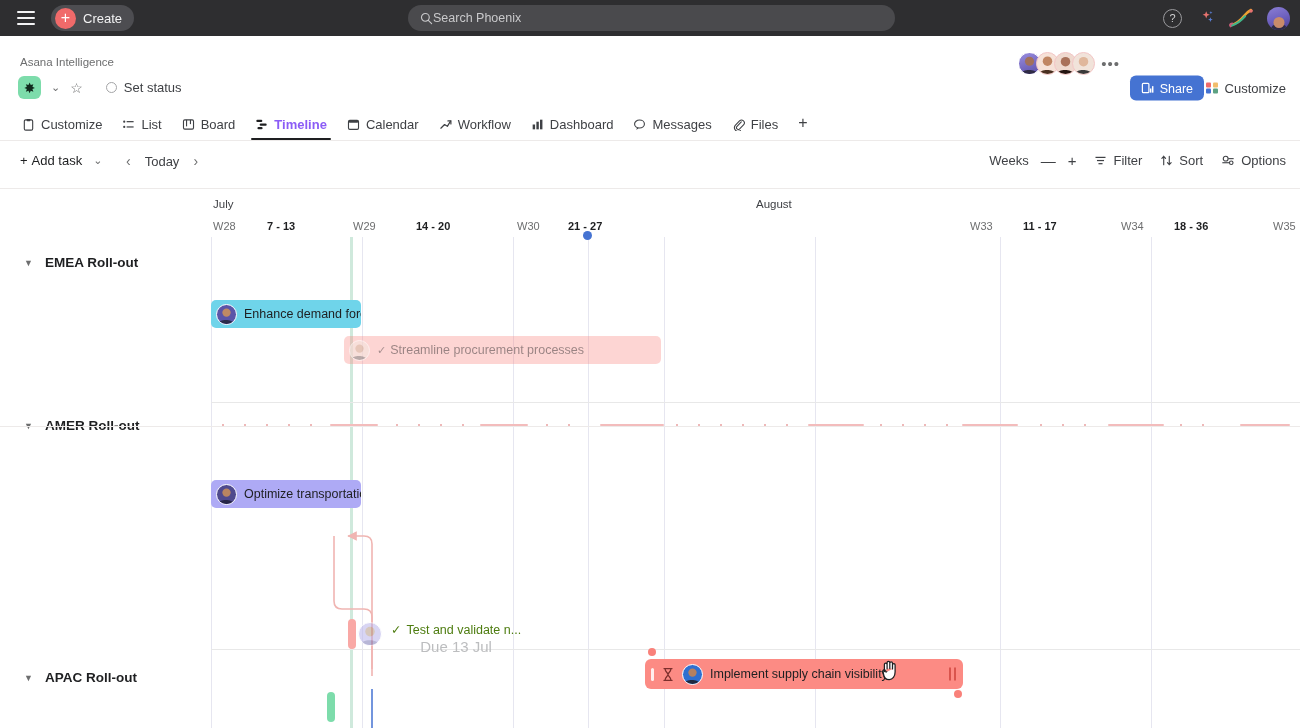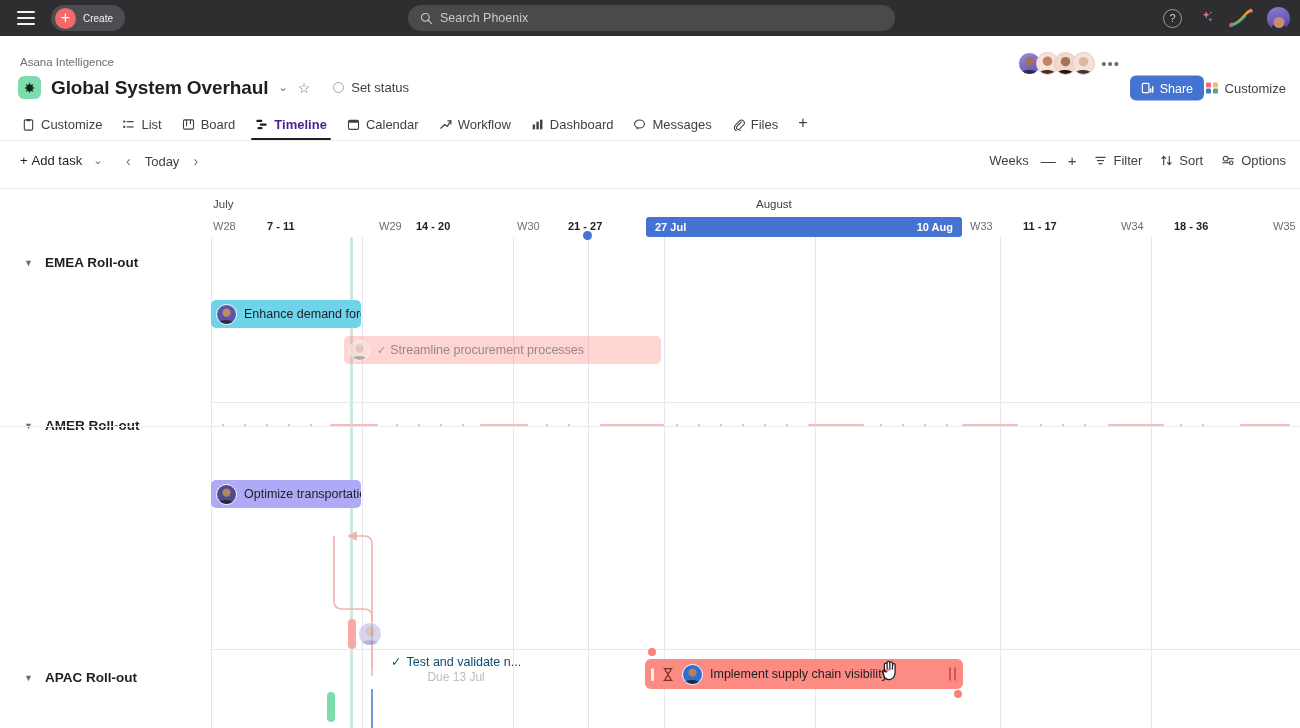--- a/index.html
+++ b/index.html
@@ -26,25 +26,25 @@
   .create-btn {
     display: flex; align-items: center; gap: 7px;
     height: 26px; padding: 0 12px 0 4px;
     background: #4d4d51; border-radius: 14px; cursor: pointer;
   }
   .create-plus {
     width: 21px; height: 21px; border-radius: 50%; background: #f06a6a;
     color: #fff; font-size: 16px; line-height: 20px; text-align: center;
     font-weight: 400;
   }
-  .create-label { color: #f3f3f4; font-size: 10px; }
+  .create-label { color: #f3f3f4; font-size: 13px; }
   .search-box {
     position: absolute; left: 408px; top: 5px; width: 487px; height: 26px;
     background: #4a4a4d; border-radius: 13px;
-    display: flex; align-items: center; gap: 7px; padding-left: 12px;
+    display: flex; align-items: center; padding-left: 12px;
     cursor: text;
   }
   .search-box .sicon { width: 13px; height: 13px; flex: none; }
   .search-box .stext { color: #c9c9cb; font-size: 12.5px; }
   .topright { position: absolute; right: 10px; top: 0; height: 36px; display: flex; align-items: center; gap: 13px; }
   .help-circle {
     width: 19px; height: 19px; border-radius: 50%; border: 1px solid #9a9a9d;
     color: #d0d0d2; font-size: 11px; line-height: 17px; text-align: center; cursor: pointer;
   }
   .icon-btn { cursor: pointer; display: flex; align-items: center; }
@@ -101,21 +101,21 @@
 
   
   .tabs {
     position: absolute; top: 112px; left: 14px; display: flex; align-items: flex-end;
     gap: 4px; height: 28px;
   }
   .tab {
     display: flex; align-items: center; gap: 6px; padding: 0 8px 8px 8px;
     font-size: 13px; color: #3f4145; cursor: pointer; position: relative;
   }
-  .tab.active { color: #4c1d95; font-weight: 700; }
+  .tab.active { color: #8b5cf6; font-weight: 700; }
   .tab.active::after {
     content: ""; position: absolute; bottom: 0; left: 4px; right: 4px;
     height: 2.5px; background: #1e1f21; border-radius: 2px;
   }
   .tab svg { flex: none; }
   .tab-plus { font-size: 16px; color: #3f4145; padding: 0 8px 8px 8px; cursor: pointer; }
   .hdr-rule { position: absolute; top: 140px; left: 0; width: 1300px; height: 1px; background: #edeae9; }
 
   
   .toolbar { position: absolute; top: 141px; left: 0; width: 1300px; height: 47px; background: #fff; }
@@ -213,22 +213,22 @@
   .mile.pink { background: #f9a8a5; }
   .mile.green { background: #7ddcab; }
   .unsched {
     position: absolute; display: flex; align-items: flex-start; gap: 9px; z-index: 3;
   }
   .unsched .av2 {
     width: 24px; height: 24px; border-radius: 50%; flex: none;
     border: 1.5px solid #fff; overflow: hidden; position: relative;
   }
   .unsched .ttl { font-size: 12.5px; color: #1e1f21; white-space: nowrap; }
-  .unsched .due { font-size: 12px; color: #6d6e6f; margin-top: 1px; }
-  .unsched.dim .ttl { color: #0c4a6e; margin-top: 32px; }
+  .unsched .due { font-size: 15px; color: #6d6e6f; margin-top: 1px; }
+  .unsched.dim .ttl { color: #4d7c0f; }
   .unsched.dim .due { color: #bcbdbf; }
   .unsched.dim .av2 { opacity: .55; }
 
   
   .depdot { position: absolute; width: 8px; height: 8px; border-radius: 50%; background: #f9817a; z-index: 6; }
 
   svg.links { position: absolute; top: 0; left: 0; width: 1300px; height: 539px; z-index: 1; overflow: visible; }
 
   
   .cursor { position: absolute; z-index: 20; pointer-events: none; }
@@ -274,21 +274,20 @@
       </div>
       <div class="avatar-top"></div>
     </div>
   </div>
 
   <div class="proj-header">
     <div class="breadcrumb">Asana Intelligence</div>
 
     <div class="proj-title-row">
       <div class="proj-icon">✸</div>
-      <div class="proj-title">Global System Overhaul</div>
       <div class="chev-sm">⌄</div>
       <div class="star-ico">☆</div>
       <div class="set-status">
         <span class="status-dot"></span>
         <span>Set status</span>
       </div>
     </div>
 
     <div class="members">
       <div class="mavatar" style="background:linear-gradient(160deg,#9a8ee0,#5c4fa8)">
@@ -488,22 +487,22 @@
       <path d="M334,347 L334,412 Q334,420 342,420 L364,420 Q372,420 372,428 L372,480" stroke="#f0b5b2" stroke-width="1.6" fill="none"></path>
 
       <path d="M372,500 L372,664 Q372,672 380,672 L636,672" stroke="#4573d2" stroke-width="1.5" fill="none" marker-end="url(#arrB)"></path>
     </svg>
 
     <div class="tl-header">
       <div class="month-lbl" style="left:213px">July</div>
       <div class="month-lbl" style="left:756px">August</div>
 
       <div class="wk num" style="left:213px">W28</div>
-      <div class="wk rng" style="left:267px">7 - 11</div>
-      <div class="wk num" style="left:379px">W29</div>
+      <div class="wk rng" style="left:267px">7 - 13</div>
+      <div class="wk num" style="left:353px">W29</div>
       <div class="wk rng" style="left:416px">14 - 20</div>
       <div class="wk num" style="left:517px">W30</div>
       <div class="wk rng" style="left:568px">21 - 27</div>
       <div class="wk num" style="left:970px">W33</div>
       <div class="wk rng" style="left:1023px">11 - 17</div>
       <div class="wk num" style="left:1121px">W34</div>
       <div class="wk rng" style="left:1174px">18 - 36</div>
       <div class="wk num" style="left:1273px">W35</div>
     </div>
 
@@ -539,24 +538,20 @@
         <i style="left:1084px"></i>
       <span class="tickbar" style="left:1108px;width:56px"></span>
       <i style="left:1180px"></i>
         <i style="left:1202px"></i>
       <span class="tickbar" style="left:1240px;width:50px"></span>
     </div>
 
     <div class="tl-hdr-rule"></div>
   </div>
 
-  <div class="range-pill">
-    <span>27 Jul</span>
-    <span>10 Aug</span>
-  </div>
   <div class="today-marker"></div>
 
   <div class="sec-hdr" style="top:255px">
     <span class="sec-caret">▼</span>
     <span>EMEA Roll-out</span>
   </div>
   <div class="sec-hdr" style="top:418px">
     <span class="sec-caret">▼</span>
     <span>AMER Roll-out</span>
   </div>

